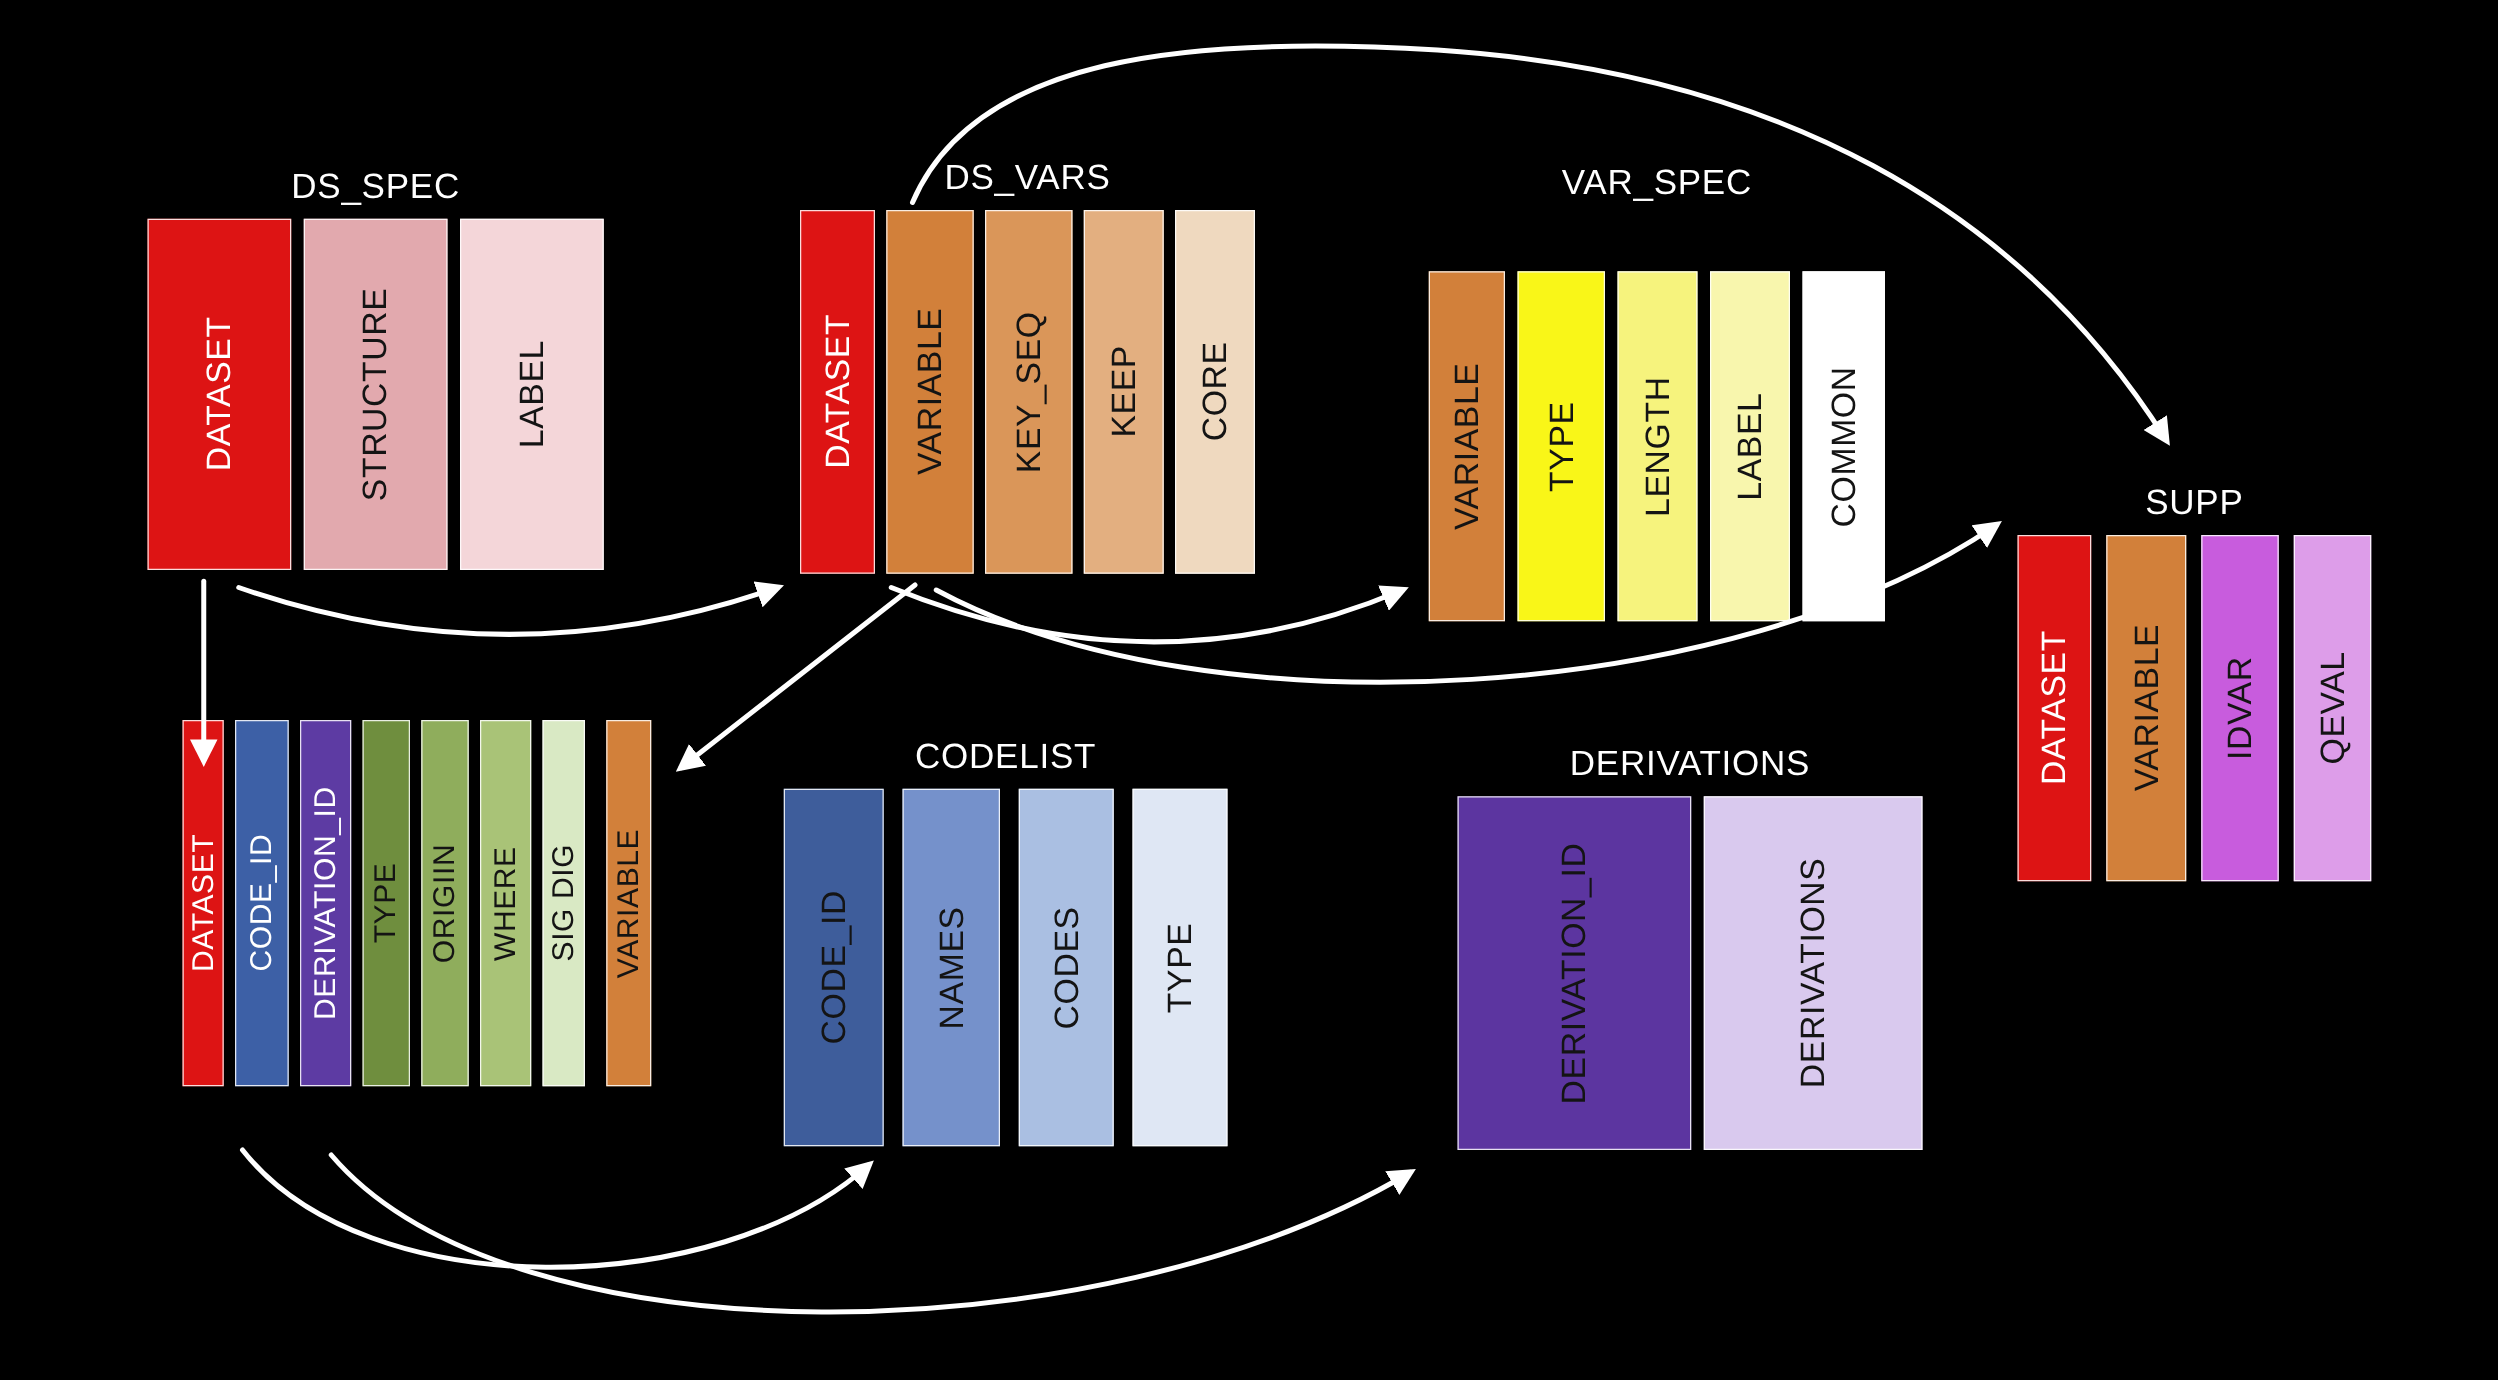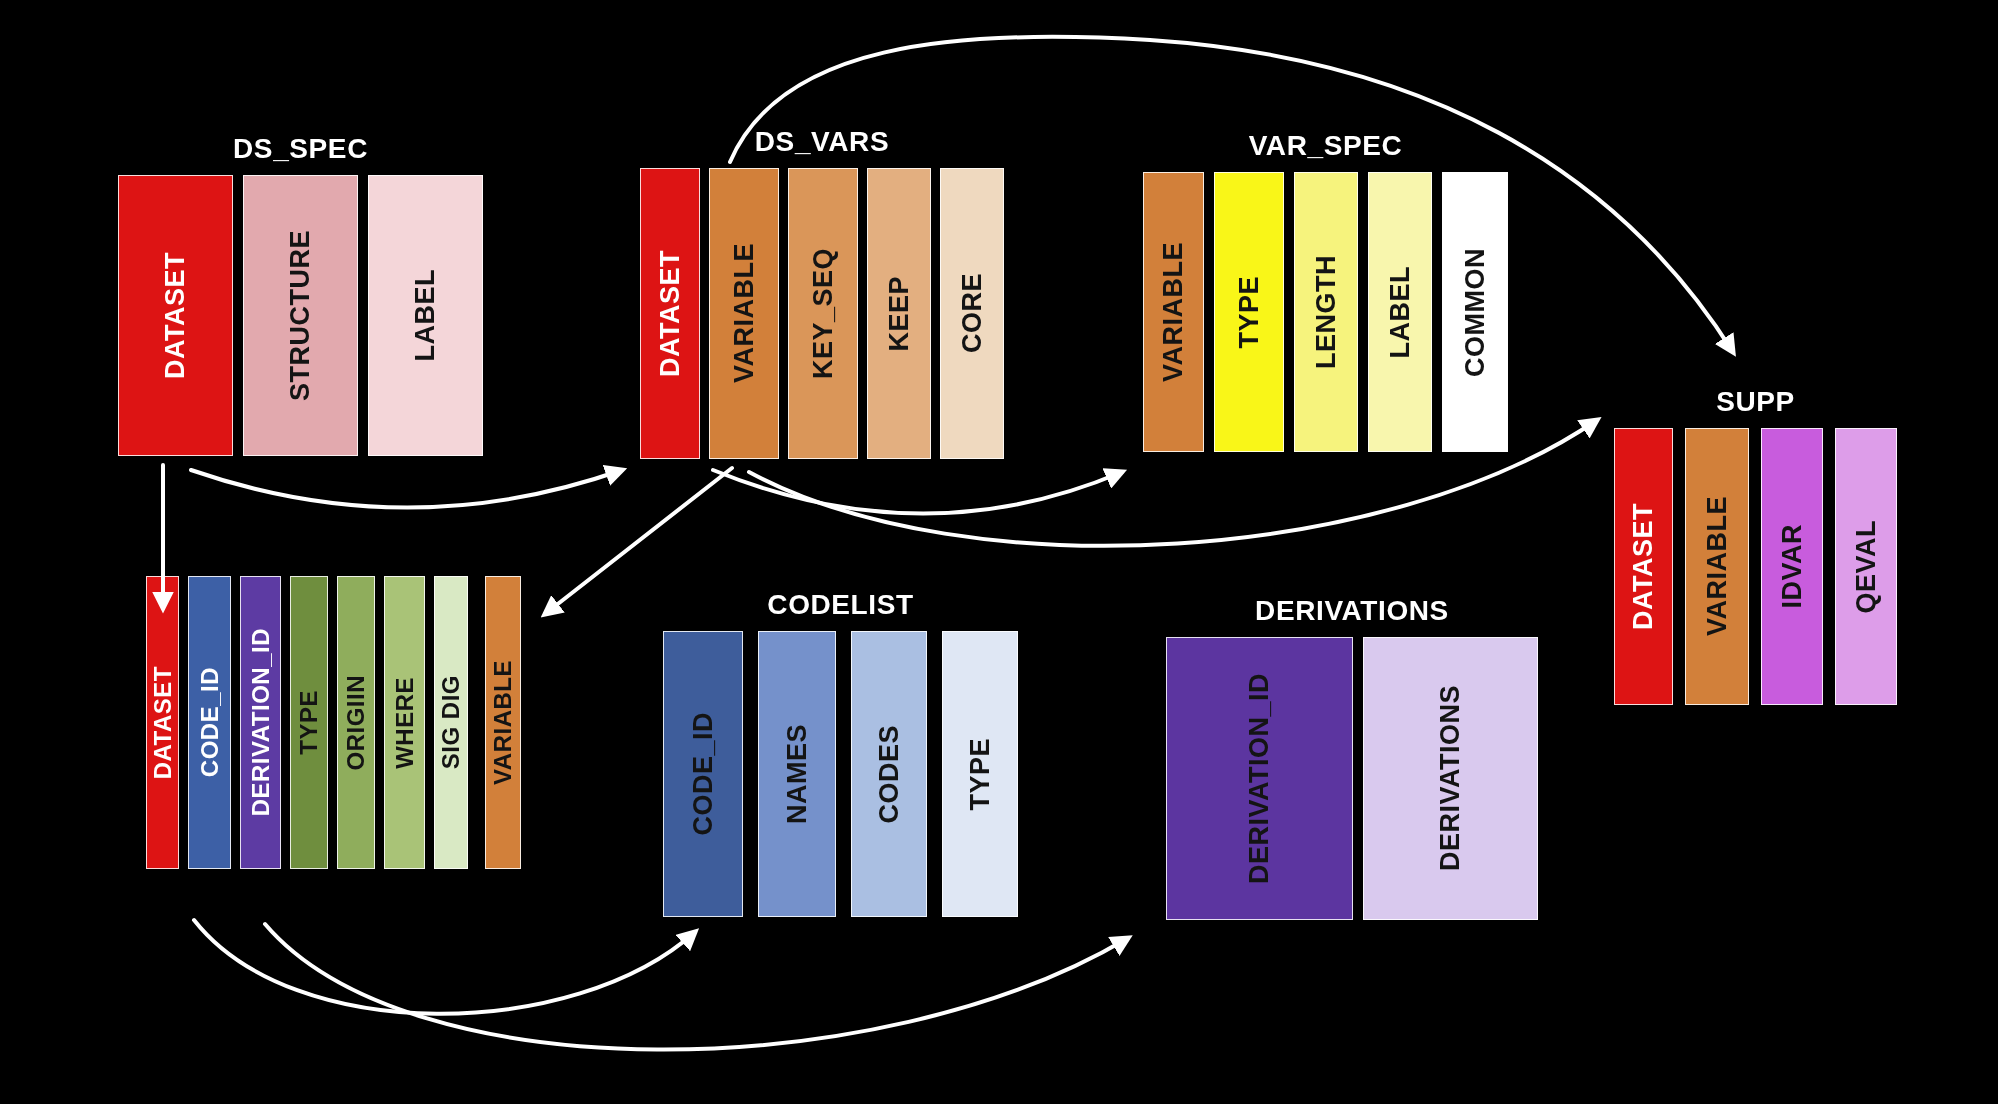--- a/index.html
+++ b/index.html
@@ -6,21 +6,20 @@
   html, body {
     width: 1998px; height: 1104px;
     background: #000000;
     overflow: hidden;
     font-family: "Liberation Sans", sans-serif;
   }
   #diagram {
     position: relative;
     width: 1858px; height: 1104px;
     background: #000000;
-    font-weight: bold;
   }
   #arrow-layer {
     position: absolute; left: 0; top: 0;
     width: 1998px; height: 1104px;
     z-index: 5;
     pointer-events: none;
   }
   .table-group {
     position: absolute;
     display: flex;
@@ -110,21 +109,21 @@
           <span class="col-label" style="font-size: 27px;">KEY_SEQ</span>
         </div>
         <div class="col" style="width: 64px; height: 291px; background: rgb(227, 175, 128); color: rgb(20, 20, 20); margin-left: 9px;">
           <span class="col-label" style="font-size: 27px;">KEEP</span>
         </div>
         <div class="col" style="width: 64px; height: 291px; background: rgb(239, 217, 191); color: rgb(20, 20, 20); margin-left: 9px;">
           <span class="col-label" style="font-size: 27px;">CORE</span>
         </div>
       </div>
     </div>
-    <div class="table-group" style="left: 1143px; top: 124px;">
+    <div class="table-group" style="left: 1143px; top: 124px; gap: 45px;">
       <div class="table-title">VAR_SPEC</div>
       <div class="col-row">
         <div class="col" style="width: 61px; height: 280px; background: rgb(210, 128, 58); color: rgb(20, 20, 20);">
           <span class="col-label" style="font-size: 27px;">VARIABLE</span>
         </div>
         <div class="col" style="width: 70px; height: 280px; background: rgb(249, 246, 24); color: rgb(20, 20, 20); margin-left: 10px;">
           <span class="col-label" style="font-size: 27px;">TYPE</span>
         </div>
         <div class="col" style="width: 64px; height: 280px; background: rgb(246, 243, 125); color: rgb(20, 20, 20); margin-left: 10px;">
           <span class="col-label" style="font-size: 27px;">LENGTH</span>
@@ -175,21 +174,21 @@
           <span class="col-label" style="font-size: 24px;">WHERE</span>
         </div>
         <div class="col" style="width: 34px; height: 293px; background: rgb(217, 233, 196); color: rgb(20, 20, 20); margin-left: 9px;">
           <span class="col-label" style="font-size: 24px;">SIG DIG</span>
         </div>
         <div class="col" style="width: 36px; height: 293px; background: rgb(210, 128, 58); color: rgb(20, 20, 20); margin-left: 17px;">
           <span class="col-label" style="font-size: 24px;">VARIABLE</span>
         </div>
       </div>
     </div>
-    <div class="table-group" style="left: 663px; top: 583px; text-align: right;">
+    <div class="table-group" style="left: 627px; top: 583px; text-align: right;">
       <div class="table-title">CODELIST</div>
       <div class="col-row">
         <div class="col" style="width: 80px; height: 286px; background: rgb(62, 93, 155); color: rgb(20, 20, 20);">
           <span class="col-label" style="font-size: 27px;">CODE_ID</span>
         </div>
         <div class="col" style="width: 78px; height: 286px; background: rgb(117, 145, 203); color: rgb(20, 20, 20); margin-left: 15px;">
           <span class="col-label" style="font-size: 27px;">NAMES</span>
         </div>
         <div class="col" style="width: 76px; height: 286px; background: rgb(170, 191, 226); color: rgb(20, 20, 20); margin-left: 15px;">
           <span class="col-label" style="font-size: 27px;">CODES</span>

